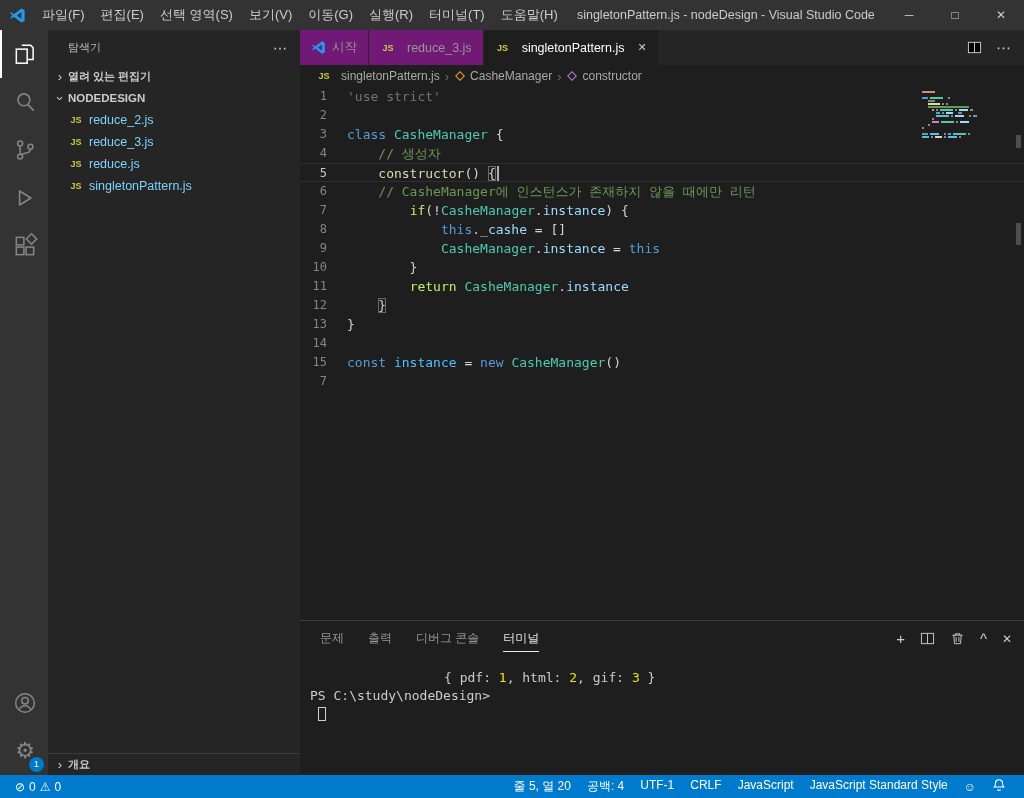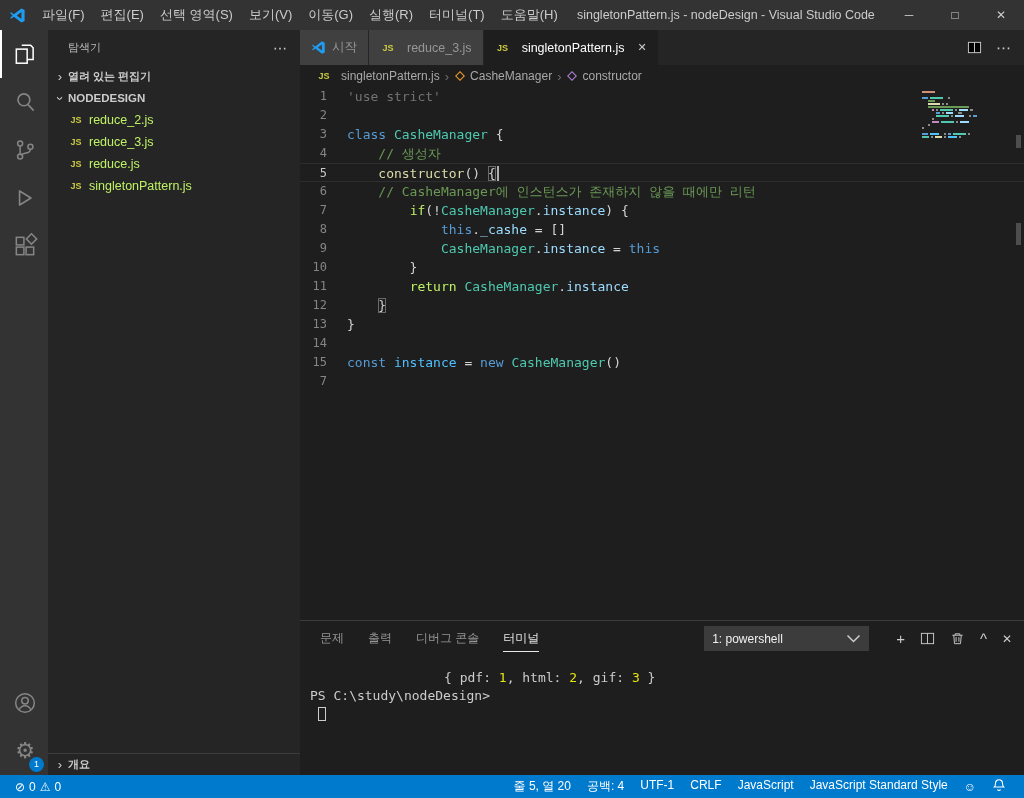--- a/index.html
+++ b/index.html
@@ -40,30 +40,30 @@
   .section-row { height:22px; display:flex; align-items:center; font-size:11px;
     font-weight:bold; color:#cccccc; padding-left:4px; cursor:pointer; }
   .section-row.folder { font-size:11.5px; }
   .chev { display:inline-block; width:16px; text-align:center; font-size:13px;
     color:#cccccc; font-weight:normal; }
   .chev.expanded { transform:rotate(90deg); }
   .file-rows { }
   .file-row { height:22px; display:flex; align-items:center; padding-left:20px; cursor:pointer; }
   .js-badge { width:16px; text-align:center; color:#cbcb41; font-family:Liberation Sans, sans-serif;
     font-weight:bold; font-size:9px; margin-right:5px; flex:none; }
-  .file-name { font-size:12.5px; color:#bef264; }
+  .file-name { font-size:12.5px; color:#7dd3fc; }
   .sidebar-fill { flex:1; }
   .outline-row { border-top:1px solid #3c3c3c; }
 
   
   .editor-col { flex:1; display:flex; flex-direction:column; background:#1e1e1e; min-width:0; }
 
   
   .tabbar { height:35px; background:#252526; display:flex; align-items:stretch; }
-  .tab { display:flex; align-items:center; gap:6px; padding:0 11px; background:#404040;
+  .tab { display:flex; align-items:center; gap:6px; padding:0 11px; background:#701a75;
     border-right:1px solid #252526; font-size:12.5px; color:#969696; cursor:pointer; }
   .tab.active { background:#1e1e1e; color:#ffffff; }
   .tab .tab-close { margin-left:7px; font-size:11px; color:#cccccc; }
   .tab-actions { margin-left:auto; display:flex; align-items:center; gap:14px; padding-right:12px;
     color:#cccccc; }
   .tab-actions svg { width:15px; height:15px; stroke:#cccccc; stroke-width:1; }
   .more-glyph { font-size:15px; letter-spacing:1px; }
 
   
   .breadcrumbs { height:22px; display:flex; align-items:center; padding-left:16px;
@@ -402,26 +402,20 @@
 
     <div class="panel">
       <div class="panel-header">
         <div id="panel-tabs" style="display:flex;">
             <div class="panel-tab">문제</div>
             <div class="panel-tab">출력</div>
             <div class="panel-tab">디버그 콘솔</div>
             <div class="panel-tab active">터미널</div>
           </div>
         <div class="panel-actions">
-          <div class="shell-select">
-            <span>1: powershell</span>
-            <svg viewBox="0 0 10 6" width="10" height="6">
-                <path d="M1 1l4 4 4-4" fill="none" stroke="#cccccc"></path>
-              </svg>
-          </div>
           <span class="pa-glyph">+</span>
           <svg viewBox="0 0 16 16">
             <rect x="1.5" y="2.5" width="13" height="11"></rect>
               <path d="M8 2.5v11"></path>
             </svg>
           <svg viewBox="0 0 16 16">
             <path d="M2.5 4.5h11M5.5 4.5V3h5v1.5M4 4.5l.8 9h6.4l.8-9M6.5 6.5v5M9.5 6.5v5"></path>
             </svg>
           <span class="pa-glyph">^</span>
           <span class="pa-glyph small">✕</span>

